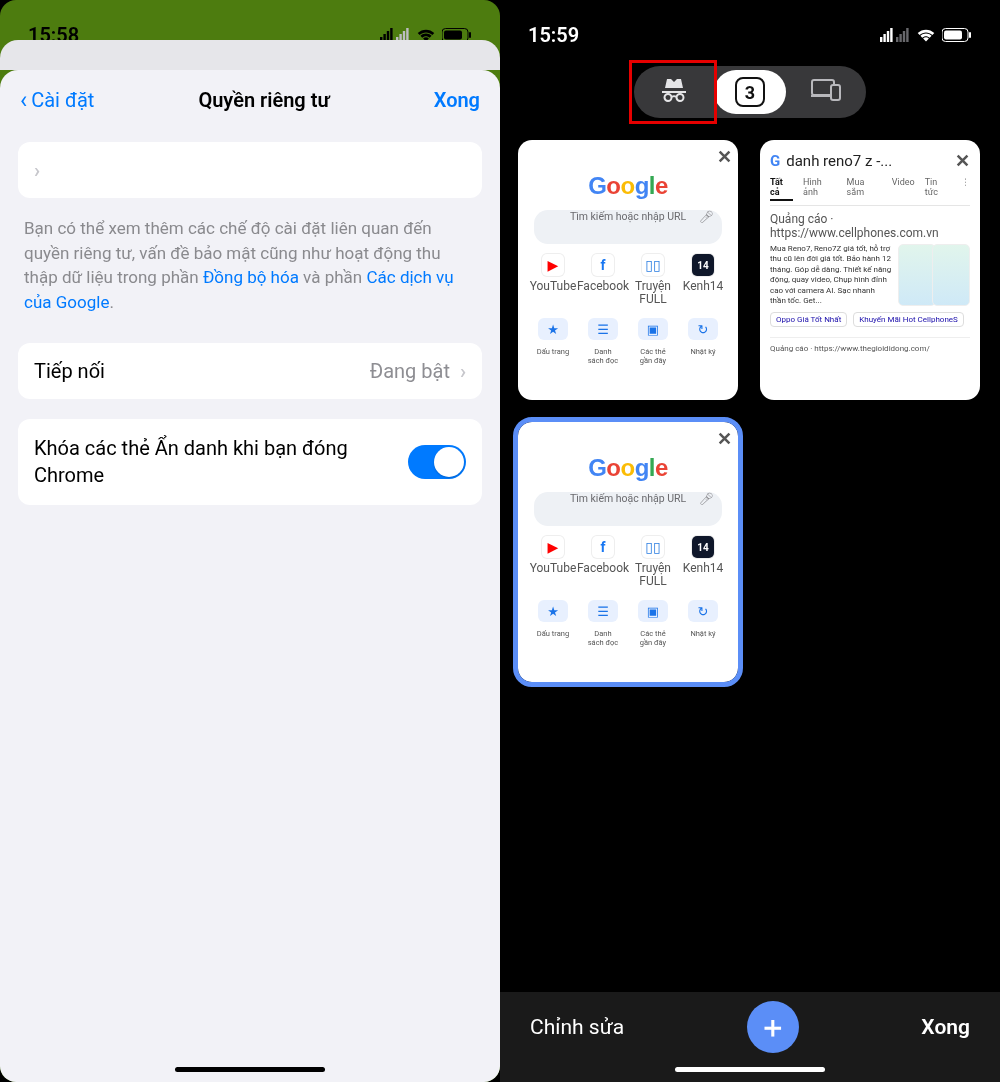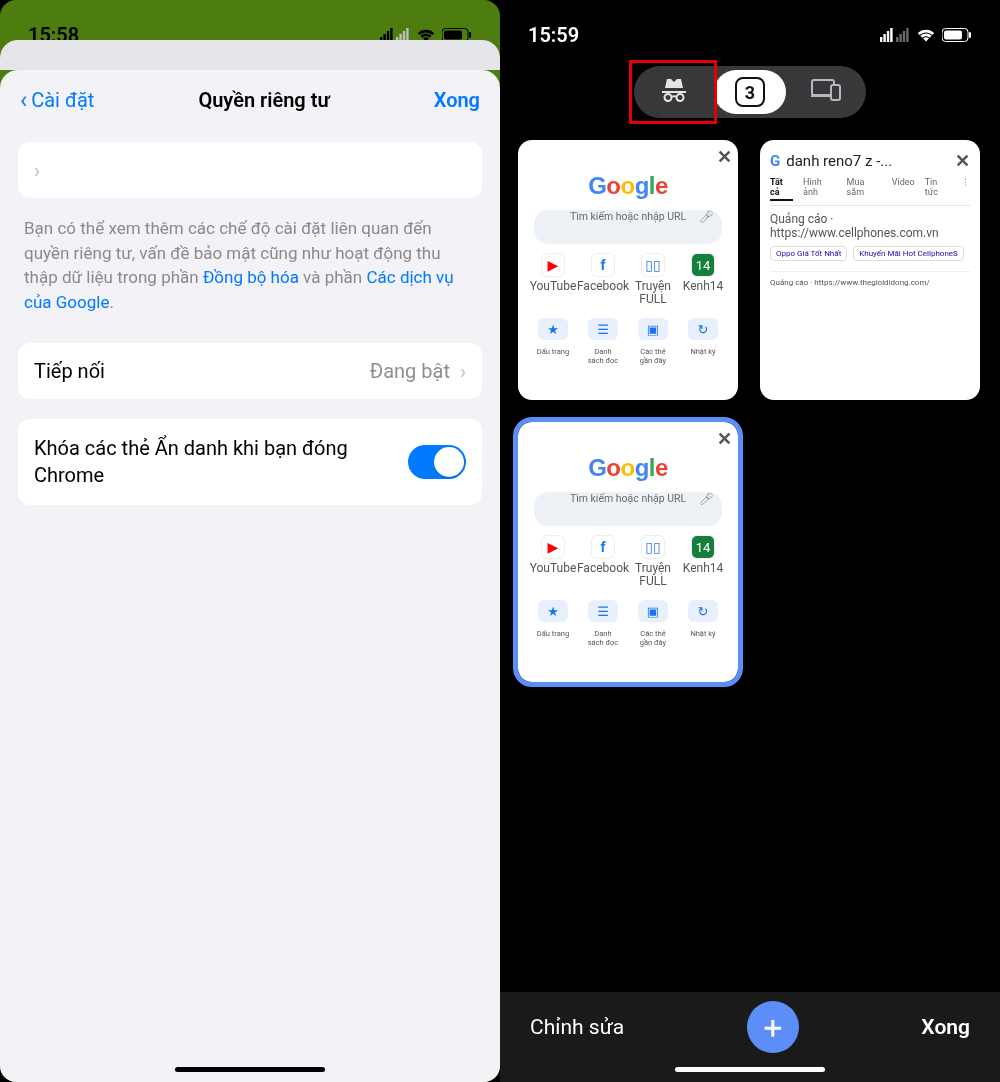--- a/index.html
+++ b/index.html
@@ -57,21 +57,21 @@
   .card-logo { text-align:center; font-family:Arial,sans-serif; font-size:24px; font-weight:700; margin-top:22px; letter-spacing:-0.5px;}
   .g-b{color:#4285F4}.g-r{color:#EA4335}.g-y{color:#FBBC05}.g-g{color:#34A853}
   .card-search { background:#eef1f5; border-radius:14px; height:34px; display:flex; align-items:flex-start; justify-content:center; margin:10px 6px 10px 6px; color:#6a6a6e; font-size:10.5px; position:relative; }
   .mic { position:absolute; right:8px; color:#8a8a8e; font-size:12px; }
   .tile-row { display:flex; justify-content:space-around; margin-top:8px; }
   .tile { display:flex; flex-direction:column; align-items:center; gap:4px; width:46px; }
   .tile-ic { width:22px; height:22px; border-radius:5px; background:#fff; display:flex; align-items:center; justify-content:center; font-size:14px; box-shadow:0 0 0 1px #eee;}
   .tile-ic.yt{color:#f00;}
   .tile-ic.fb{color:#1877f2;}
   .tile-ic.bk{color:#2a7de1;}
-  .tile-ic.k14{background:#15803d;color:#fff;font-size:13px;font-weight:400;}
+  .tile-ic.k14{background:#0f172a;color:#fff;font-size:10px;font-weight:700;}
   .tile-lb { font-size:12px; color:#555; text-align:center; line-height:1.1;}
   .chip-row { display:flex; justify-content:space-around; margin-top:12px; }
   .chip-ic { width:30px;height:22px;border-radius:6px;background:#e8f0fe;display:flex;align-items:center;justify-content:center;color:#1a73e8;font-size:13px;}
   .chip-lb { font-size:7.5px; color:#555; text-align:center; line-height:1.1; margin-top:4px;}
 
   .serp-head { display:flex; align-items:center; gap:6px; font-size:15px; color:#222; margin-bottom:6px;}
   .serp-head .tabclose { margin-left:auto; font-size:18px; color:#555; font-weight:700;}
   .serp-tabs { display:flex; gap:10px; font-size:9px; color:#666; border-bottom:1px solid #e5e5e5; padding-bottom:4px;}
   .serp-tabs span:first-child{ color:#111; font-weight:700; border-bottom:2px solid #111; padding-bottom:2px;}
   .serp-ad { font-size:12px; color:#555; margin-top:6px;}
@@ -288,20 +288,27 @@
         </div>
         <div class="serp-tabs">
           <span>Tất cả</span>
             <span>Hình ảnh</span>
             <span>Mua sắm</span>
             <span>Video</span>
             <span>Tin tức</span>
           <span style="margin-left:auto;color:#888">⋮</span>
         </div>
         <div class="serp-ad"><b style="color:#111" title="Quảng cáo · https://www.cellphones.com.vn"></b><span>Quảng cáo · https://www.cellphones.com.vn</span></div>
+        <div class="serp-body">
+          <div class="serp-desc">Mua Reno7, Reno7Z giá tốt, hỗ trợ thu cũ lên đời giá tốt. Bảo hành 12 tháng. Góp dễ dàng. Thiết kế năng động, quay video, Chụp hình đỉnh cao với camera AI. Sạc nhanh thần tốc. Get...</div>
+          <div style="display:flex">
+              <div class="serp-thumb"></div>
+              <div class="serp-thumb"></div>
+            </div>
+        </div>
         <div class="serp-chips">
           <span class="serp-chip">Oppo Giá Tốt Nhất</span>
           <span class="serp-chip">Khuyến Mãi Hot CellphoneS</span>
         </div>
         <div class="serp-ad2">Quảng cáo · https://www.thegioididong.com/</div>
       </div>
 
       <div class="card sel">
         <span class="card-close">✕</span>
         <div class="card-logo"><span class="g-b">G</span><span class="g-r">o</span><span class="g-y">o</span><span class="g-b">g</span><span class="g-g">l</span><span class="g-r">e</span></div>

